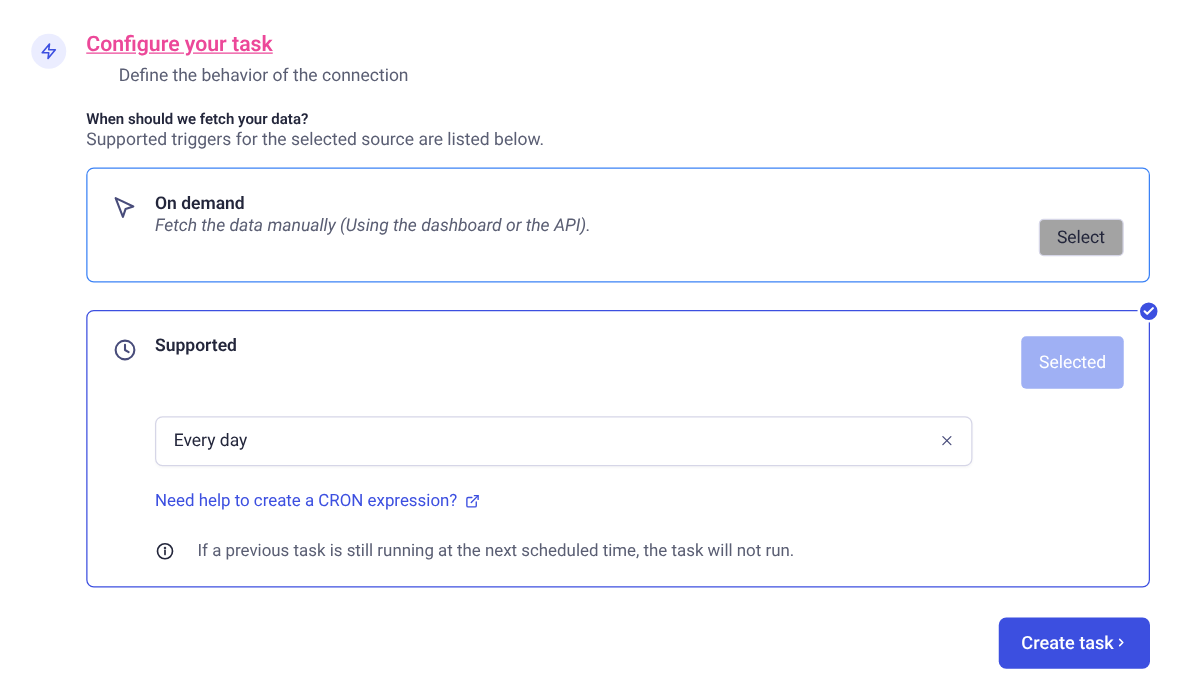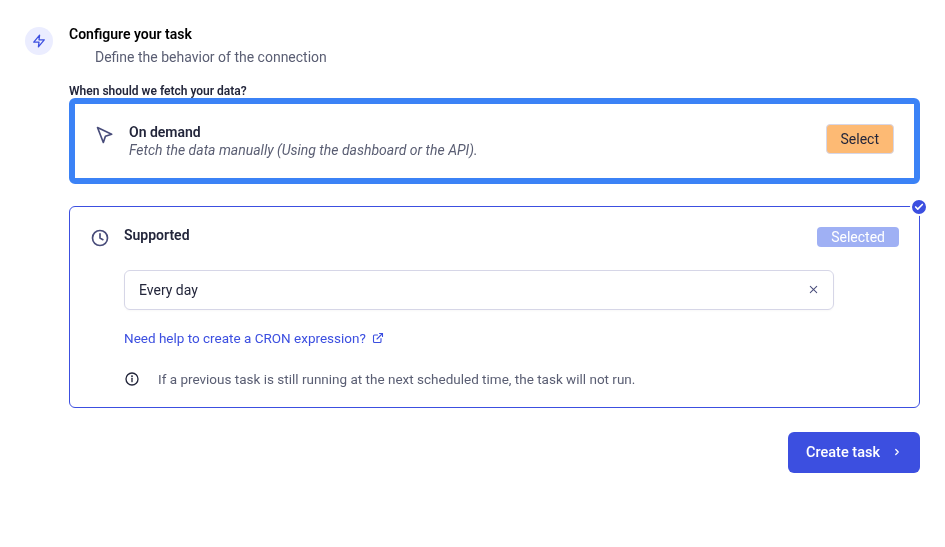--- a/index.html
+++ b/index.html
@@ -28,24 +28,25 @@
       display: flex;
       align-items: center;
       justify-content: center;
       flex-shrink: 0;
       margin-top: 2px;
     }
     .header-text {
       flex: 1;
     }
     .page-title {
-      font-size: 14px;
+      font-size: 17px;
       font-weight: 600;
-      color: #000000;
+      color: #ec4899;
       line-height: 1.4;
+      text-decoration: underline;
     }
     .page-subtitle {
       font-size: 14px;
       color: #5a5e73;
       line-height: 1.5;
       margin-top: 2px;
       margin-left: 26px;
     }
     .content {
       margin-left: 44px;
@@ -56,21 +57,21 @@
       color: #23263b;
       margin-top: 14px;
     }
     .section-desc {
       font-size: 14px;
       color: #5a5e73;
       margin-top: 2px;
       margin-bottom: 14px;
     }
     .card {
-      border: 6px solid #3b82f6;
+      border: 1px solid #3b82f6;
       border-radius: 6px;
       padding: 20px 20px;
       position: relative;
       background: #fff;
       margin-bottom: 22px;
     }
     .card.selected {
       border: 1px solid #3c4fe0;
     }
     .card-header {
@@ -100,34 +101,35 @@
       font-size: 14px;
       color: #5a5e73;
       margin-top: 2px;
       font-style: italic;
     }
     .card-action {
       flex-shrink: 0;
     }
     .btn-select {
       border: 1px solid #d6d6e7;
-      background: #fdba74;
+      background: #a3a3a3;
       color: #23263b;
       font-size: 14px;
       padding: 6px 14px;
       border-radius: 4px;
       cursor: pointer;
       font-family: inherit;
+      margin-top: 20px;
     }
     .btn-selected {
       border: none;
       background: #9fb0f4;
       color: #ffffff;
       font-size: 14px;
-      padding: 2px 14px;
+      padding: 13px 14px;
       border-radius: 4px;
       font-family: inherit;
     }
     .check-badge {
       position: absolute;
       top: -9px;
       right: -9px;
       width: 18px;
       height: 18px;
       border-radius: 50%;
@@ -141,21 +143,21 @@
       margin-left: 34px;
       margin-top: 22px;
     }
     .cron-input-wrap {
       position: relative;
       border: 1px solid #d6d6e7;
       border-radius: 6px;
       box-shadow: 0 1px 2px rgba(0,0,0,0.03);
       display: flex;
       align-items: center;
-      width: 710px;
+      width: 654px;
     }
     .cron-input {
       flex: 1;
       border: none;
       outline: none;
       padding: 11px 14px;
       font-size: 14px;
       color: #23263b;
       background: transparent;
       font-family: inherit;
@@ -196,21 +198,21 @@
       color: #23263b;
     }
     .footer {
       display: flex;
       justify-content: flex-end;
       margin-top: 24px;
     }
     .btn-primary {
       display: inline-flex;
       align-items: center;
-      gap: 12px;
+      gap: 1px;
       background: #3c4fe0;
       color: #fff;
       border: none;
       font-size: 14.5px;
       font-weight: 500;
       padding: 12px 18px;
       border-radius: 6px;
       cursor: pointer;
       font-family: inherit;
     }
@@ -228,20 +230,21 @@
     </svg>
   </div>
   <div class="header-text">
     <div class="page-title">Configure your task</div>
     <div class="page-subtitle">Define the behavior of the connection</div>
   </div>
 </div>
 
 <div class="content">
   <div class="section-title">When should we fetch your data?</div>
+  <div class="section-desc">Supported triggers for the selected source are listed below.</div>
 
   <div class="card">
     <div class="card-header">
       <div class="card-icon">
         <svg width="20" height="20" viewBox="0 0 24 24" fill="none" stroke="#484c7a" stroke-width="2" stroke-linecap="round" stroke-linejoin="round">
           <path d="M3 3l7 18 2.5-7.5L20 11 3 3z"></path>
         </svg>
       </div>
       <div class="card-text">
         <div class="card-title">On demand</div>

